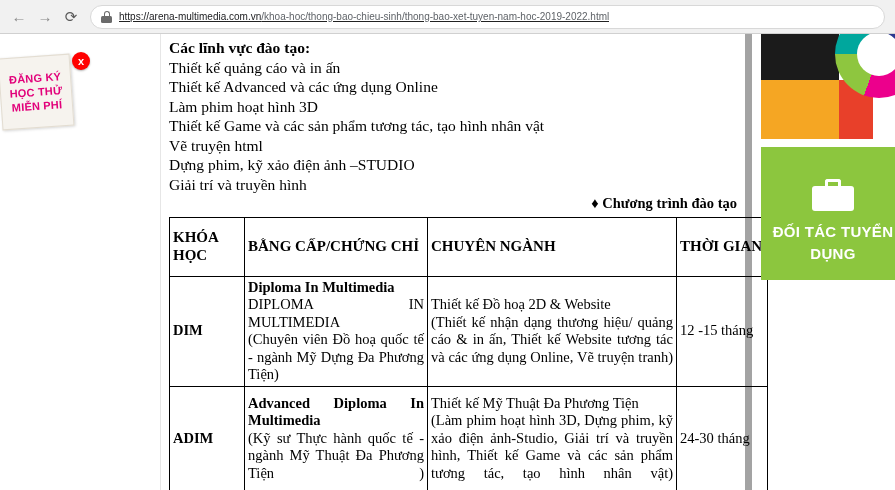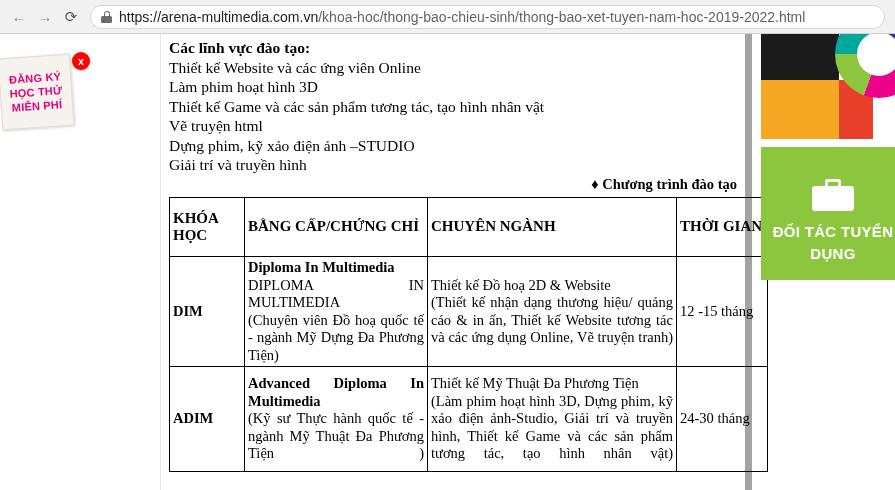--- a/index.html
+++ b/index.html
@@ -68,24 +68,25 @@
     position: absolute;
     left: 2.5px; top: 0;
     width: 6px; height: 6px;
     border: 1.6px solid #6b6b6b;
     border-bottom: none;
     border-radius: 4px 4px 0 0;
     box-sizing: border-box;
   }
   .url {
     font-family: "Liberation Sans", sans-serif;
-    font-size: 14px;
+    font-size: 10px;
     color: #222;
     white-space: nowrap;
     overflow: hidden;
+    text-decoration: underline;
   }
   .url .domain { color: #202124; }
   .url .path { color: #5f6368; }
 
   
   .page {
     position: relative;
     width: 895px;
     height: 456px;
     background: #ffffff;
@@ -300,21 +301,22 @@
     <div class="promo-text">
       <span>ĐĂNG KÝ</span><br>
       <span>HỌC THỬ</span><br>
       <span>MIỄN PHÍ</span>
     </div>
   </div>
   <div class="promo-close">x</div>
 
   <div class="content">
     <p class="bold">Các lĩnh vực đào tạo:</p>
-    <p>Thiết kế Website và các ứng viên Online</p>
+    <p>Thiết kế quảng cáo và in ấn</p>
+    <p>Thiết kế Advanced và các ứng dụng Online</p>
     <p>Làm phim hoạt hình 3D</p>
     <p>Thiết kế Game và các sản phẩm tương tác, tạo hình nhân vật</p>
     <p>Vẽ truyện html</p>
     <p>Dựng phim, kỹ xảo điện ảnh –STUDIO</p>
     <p>Giải trí và truyền hình</p>
     <p class="heading-line">♦ Chương trình đào tạo</p>
 
     <table class="courses">
       <tbody>
           <tr class="head">

